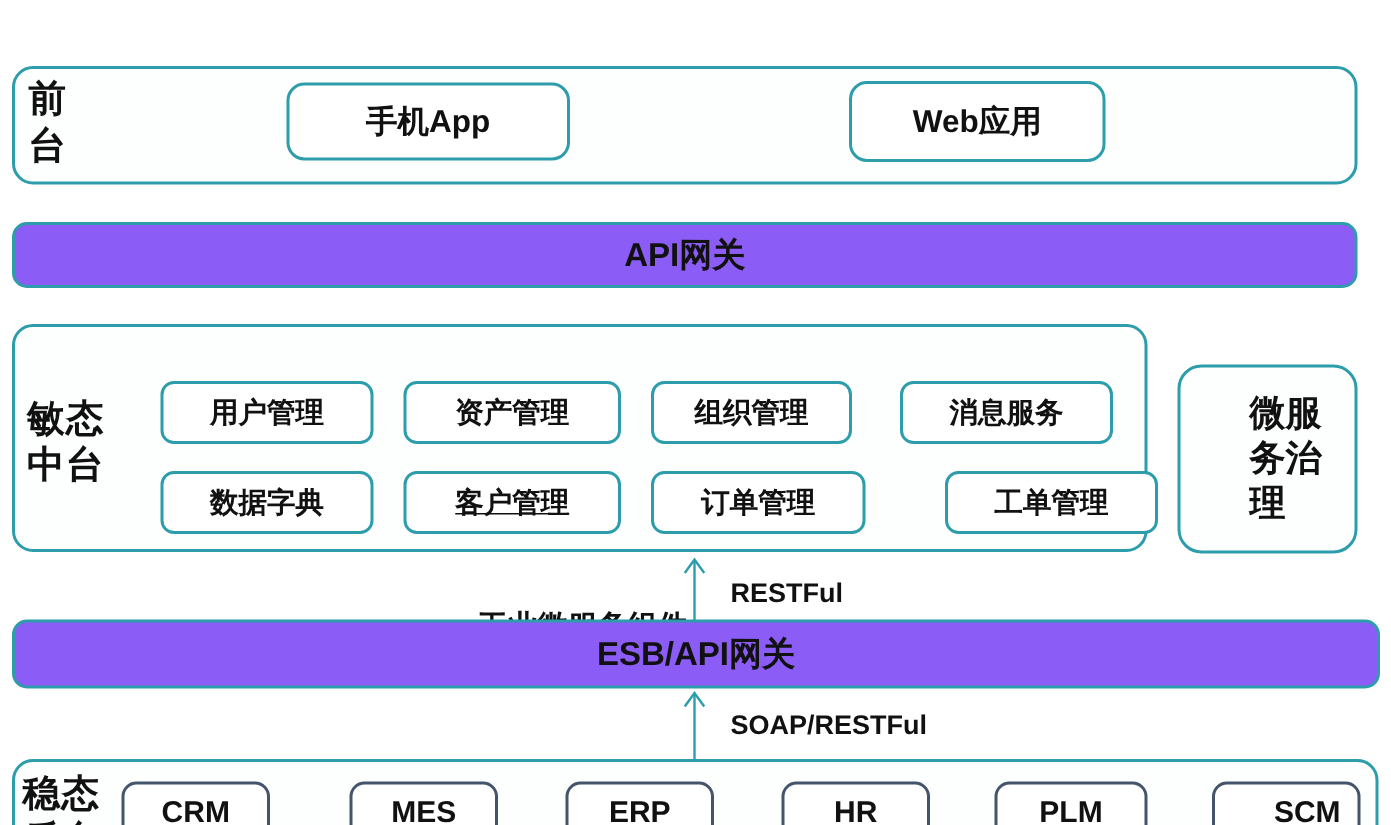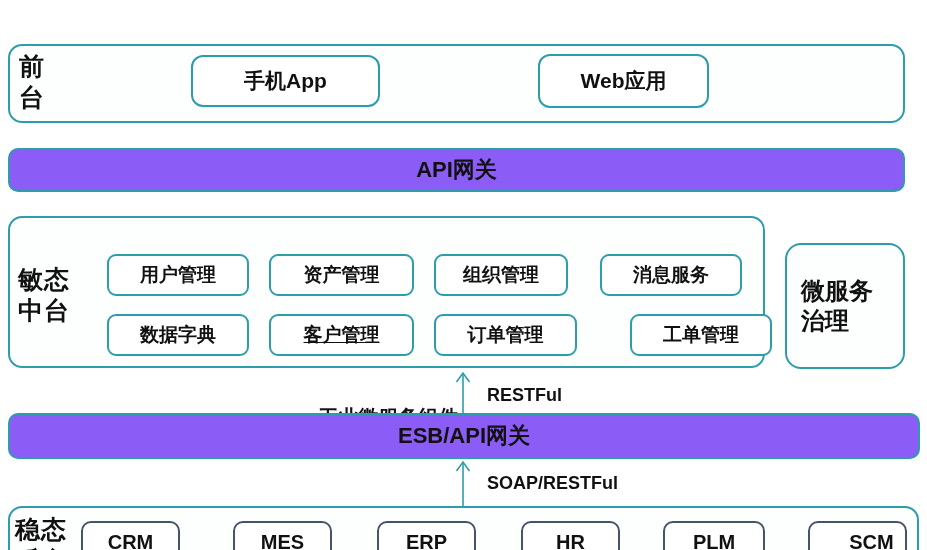--- a/index.html
+++ b/index.html
@@ -16,41 +16,41 @@
   .pill{position:absolute;background:#ffffff;border:2px solid #2d9dab;border-radius:12px;box-sizing:border-box;
         display:flex;align-items:center;justify-content:center;font-weight:bold;font-size:21px;color:#111;}
 
   .component{position:absolute;width:142px;height:42px;background:#ffffff;border:2px solid #2d9dab;border-radius:9px;
              box-sizing:border-box;display:flex;align-items:center;justify-content:center;
              font-weight:bold;font-size:19px;color:#111;}
 
   .grid-title{position:absolute;left:0;width:757px;text-align:center;top:186px;font-weight:bold;font-size:20px;color:#111;}
 
   .gov{position:absolute;left:785px;top:207px;width:120px;height:126px;background:#fdfefe;border:2.5px solid #2d9dab;
-       border-radius:16px;box-sizing:border-box;display:flex;align-items:center;}
+       border-radius:16px;box-sizing:border-box;display:flex;align-items:center;padding-left:32px;}
   .gov-label{font-weight:bold;font-size:24px;line-height:30px;color:#111;padding-left:14px;width:78px;word-break:break-all;}
 
   .sysbox{position:absolute;width:99px;height:42px;top:485px;background:#ffffff;border:2px solid #44546a;border-radius:10px;
           box-sizing:border-box;display:flex;align-items:center;justify-content:center;
           font-weight:bold;font-size:20px;color:#111;}
 
   .arrow{position:absolute;width:16px;}
   .arrow-label{position:absolute;font-weight:bold;font-size:18px;color:#111;}
 
   .watermark{position:absolute;left:797px;top:513px;font-size:17px;color:#bdbdbd;letter-spacing:6px;z-index:5;}
 </style>
 </head>
 <body>
 
 <div class="canvas">
 
   <div class="tealbox" style="left:8px;top:8px;width:897px;height:79px;">
     <div class="side-label" style="left:9px;top:5px;width:32px;">前台</div>
     <div class="pill" style="left:181px;top:9px;width:189px;height:52px;">手机App</div>
-    <div class="pill" style="left:528px;top:8px;width:171px;height:54px;">Web应用</div>
+    <div class="pill" style="left:556px;top:8px;width:171px;height:54px;">Web应用</div>
   </div>
 
   <div class="bar" style="left:8px;top:112px;width:897px;height:44px;">
     <span>API网关</span>
   </div>
 
   <div class="tealbox" style="left:8px;top:180px;width:757px;height:152px;">
     <div class="side-label" style="left:8px;top:46px;width:56px;">敏态中台</div>
     <div class="grid-title">工业微服务组件</div>
     <div class="component" style="left:97px;top:36px;">用户管理</div>

